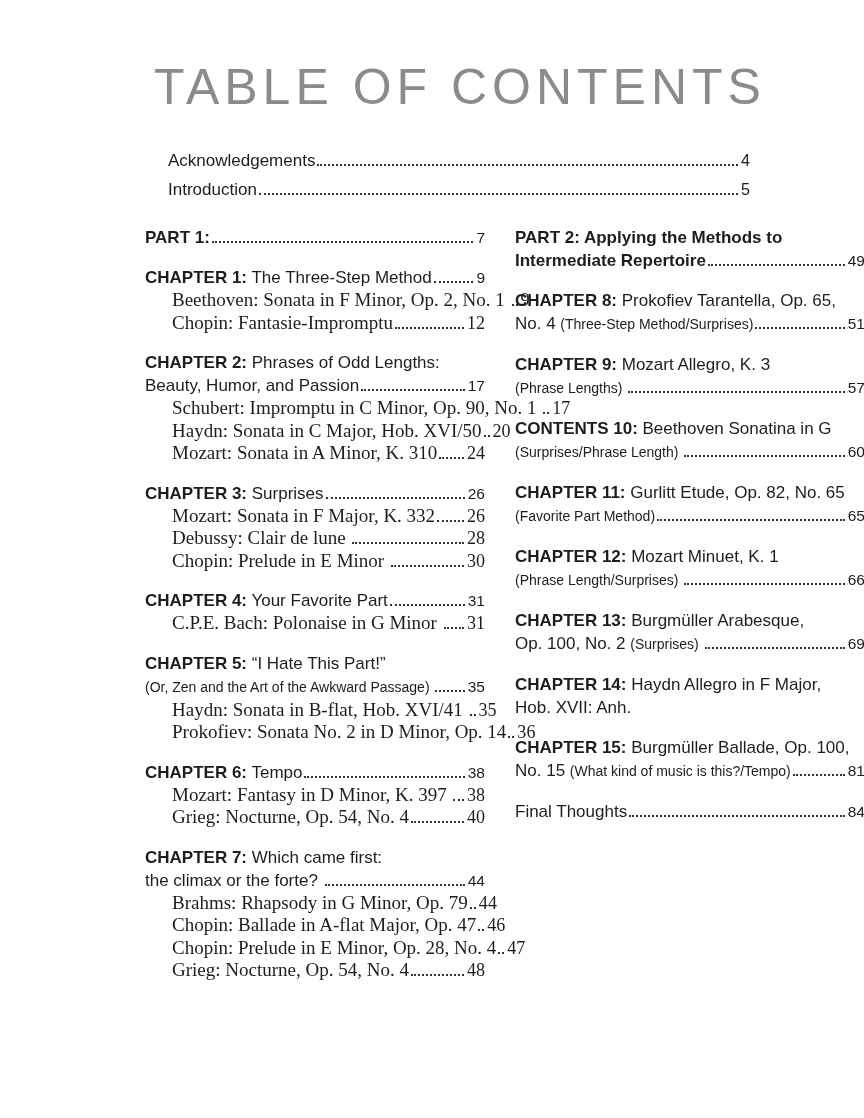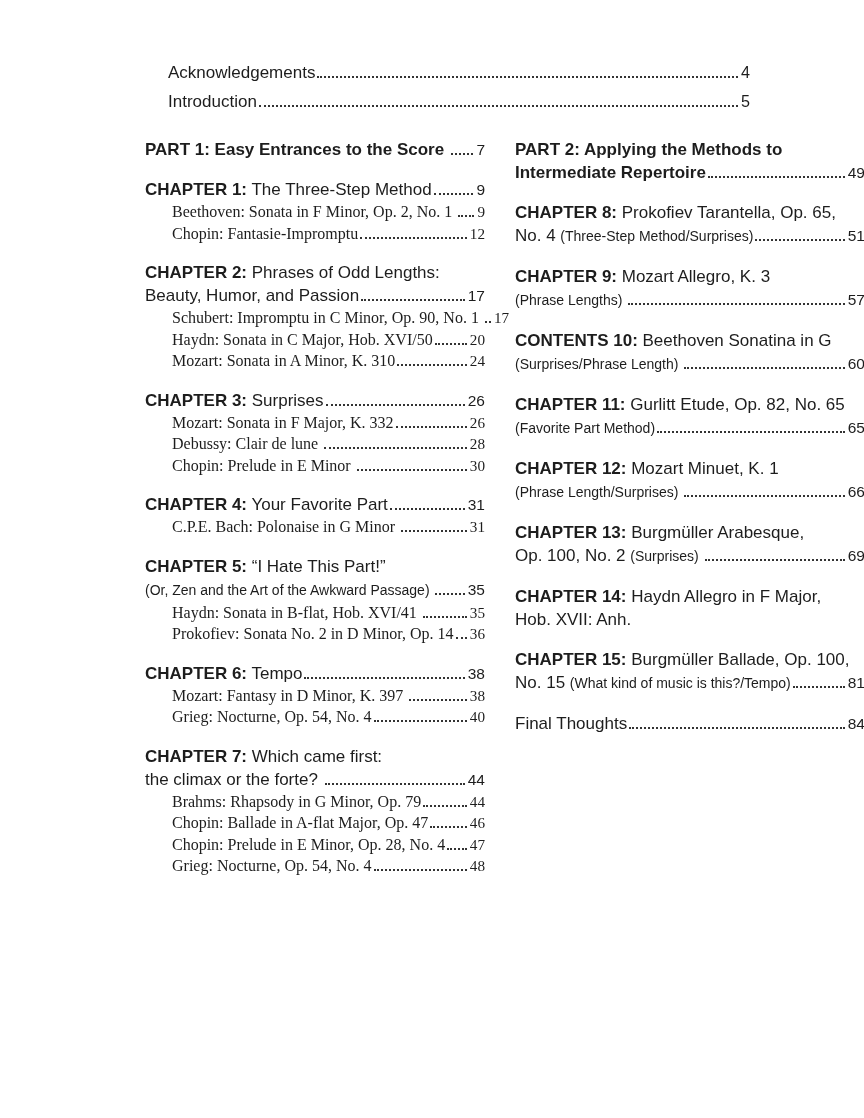--- a/index.html
+++ b/index.html
@@ -15,55 +15,55 @@
   }
   .front-matter{margin-left:68px;width:582px;margin-bottom:22px;}
   .fm-line{font-size:17px;line-height:28px;}
   .columns{display:flex;margin-left:45px;}
   .col-left{width:340px;margin-right:30px;flex:none;}
   .col-right{width:350px;flex:none;}
   .block{margin-bottom:17px;}
   .line{display:flex;align-items:baseline;}
   .head-line{font-size:17px;line-height:23px;}
   .item-line{
-    font-family:"Liberation Serif",serif;font-size:16px;line-height:21.5px;
+    font-family:"Liberation Serif",serif;font-size:19px;line-height:21.5px;
     padding-left:27px;
   }
   .seg{white-space:pre;}
   .seg-bold{font-weight:700;}
   .seg-small{font-size:14px;}
   .leader{
     flex:1 1 auto;min-width:6px;margin:0 3px 0 2px;
     border-bottom:2px dotted #333333;
   }
   .page-num{font-size:0.95em;}
   .head-line .page-num{font-size:15.5px;}
 </style>
 </head>
 <body>
 
 <div class="page">
+  <h1 class="title">TABLE OF CONTENTS</h1>
   <div class="front-matter">
       <div class="line fm-line">
         <span class="seg">Acknowledgements</span>
         <span class="leader"></span>
         <span class="page-num">4</span>
       </div>
       <div class="line fm-line">
         <span class="seg">Introduction</span>
         <span class="leader"></span>
         <span class="page-num">5</span>
       </div>
     </div>
   <div class="columns">
     <div class="col col-left">
         <div class="block">
           <div class="line head-line">
             <span class="seg seg-bold">PART 1:</span>
-            <span class="seg seg-bold"> Easy Entrances to the Score </span>
             <span class="leader"></span>
             <span class="page-num">7</span>
           </div>
         </div>
         <div class="block">
           <div class="line head-line">
             <span class="seg seg-bold">CHAPTER 1:</span>
             <span class="seg seg-regular"> The Three-Step Method</span>
             <span class="leader"></span>
             <span class="page-num">9</span>

